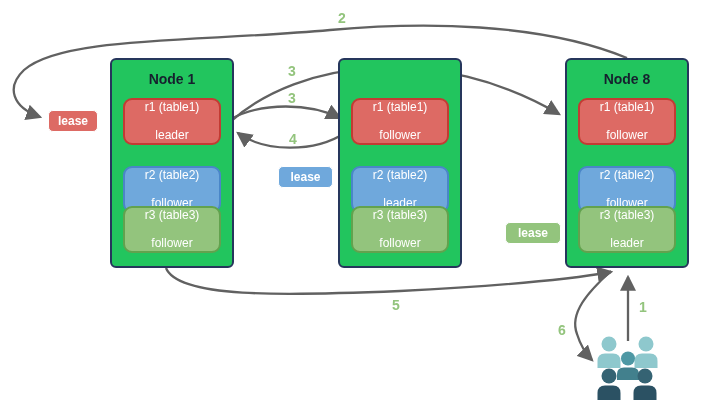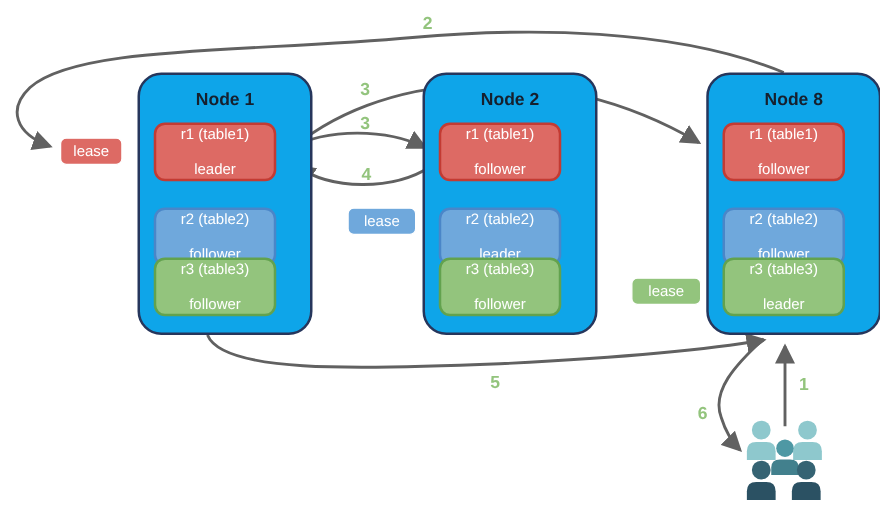--- a/index.html
+++ b/index.html
@@ -2,39 +2,39 @@
 <html><head>
 <meta charset="utf-8">
 <style>
   html,body{margin:0;padding:0;background:#ffffff;}
   .stage{
     position:relative;width:704px;height:405px;background:#ffffff;
     font-family:"Liberation Sans","DejaVu Sans",sans-serif;overflow:hidden;
   }
   .arrows{position:absolute;left:0;top:0;width:704px;height:405px;pointer-events:none;}
   .node{
-    position:absolute;top:58px;width:140px;height:210px;background:#0ea5e9;
-    border:2px solid #26365c;border-radius:19px;box-sizing:border-box;
+    position:absolute;top:58px;width:124px;height:210px;background:#22c55e;
+    border:2px solid #26365c;border-radius:6px;box-sizing:border-box;
   }
   .n1{left:110px}.n2{left:338px}.n3{left:565px}
   .node-title{
     margin-top:11px;text-align:center;font-weight:bold;font-size:14px;color:#16202e;
   }
   .replica{
     position:absolute;left:11px;width:98px;height:47px;border-radius:9px;
     border:2px solid;box-sizing:border-box;color:#ffffff;font-size:12px;line-height:1.28;
     display:flex;flex-direction:column;align-items:center;justify-content:center;text-align:center;gap:12px;
   }
   .pos1{top:38px}.pos2{top:106px}.pos3{top:146px}
   .red{background:#dd6a64;border-color:#c33b33;}
   .blue{background:#6fa8dc;border-color:#4a86c8;}
   .green{background:#93c47d;border-color:#62a24e;}
   .lease{
     position:absolute;height:22px;border-radius:5px;border:1.5px solid;box-sizing:border-box;
-    color:#ffffff;font-size:12px;display:flex;align-items:center;justify-content:center;
+    color:#ffffff;font-size:12px;display:flex;align-items:center;justify-content:center;font-weight:bold;
   }
   .lease-red{left:48px;top:110px;width:50px;}
   .lease-blue{left:278px;top:166px;width:55px;}
   .lease-green{left:505px;top:222px;width:56px;}
   .step{
     position:absolute;transform:translate(-50%,-50%);
     font-weight:bold;font-size:14px;color:#93c47d;
   }
   .s1{left:643px;top:307px}.s2{left:342px;top:18px}
   .s3a{left:292px;top:71px}.s3b{left:292px;top:98px}
@@ -73,21 +73,20 @@
       <div>r2 (table2)</div>
       <div>follower</div>
     </div>
     <div class="replica green pos3">
       <div>r3 (table3)</div>
       <div>follower</div>
     </div>
   </div>
 
   <div class="node n2">
-    <div class="node-title">Node 2</div>
     <div class="replica red pos1">
       <div>r1 (table1)</div>
       <div>follower</div>
     </div>
     <div class="replica blue pos2">
       <div>r2 (table2)</div>
       <div>leader</div>
     </div>
     <div class="replica green pos3">
       <div>r3 (table3)</div>

